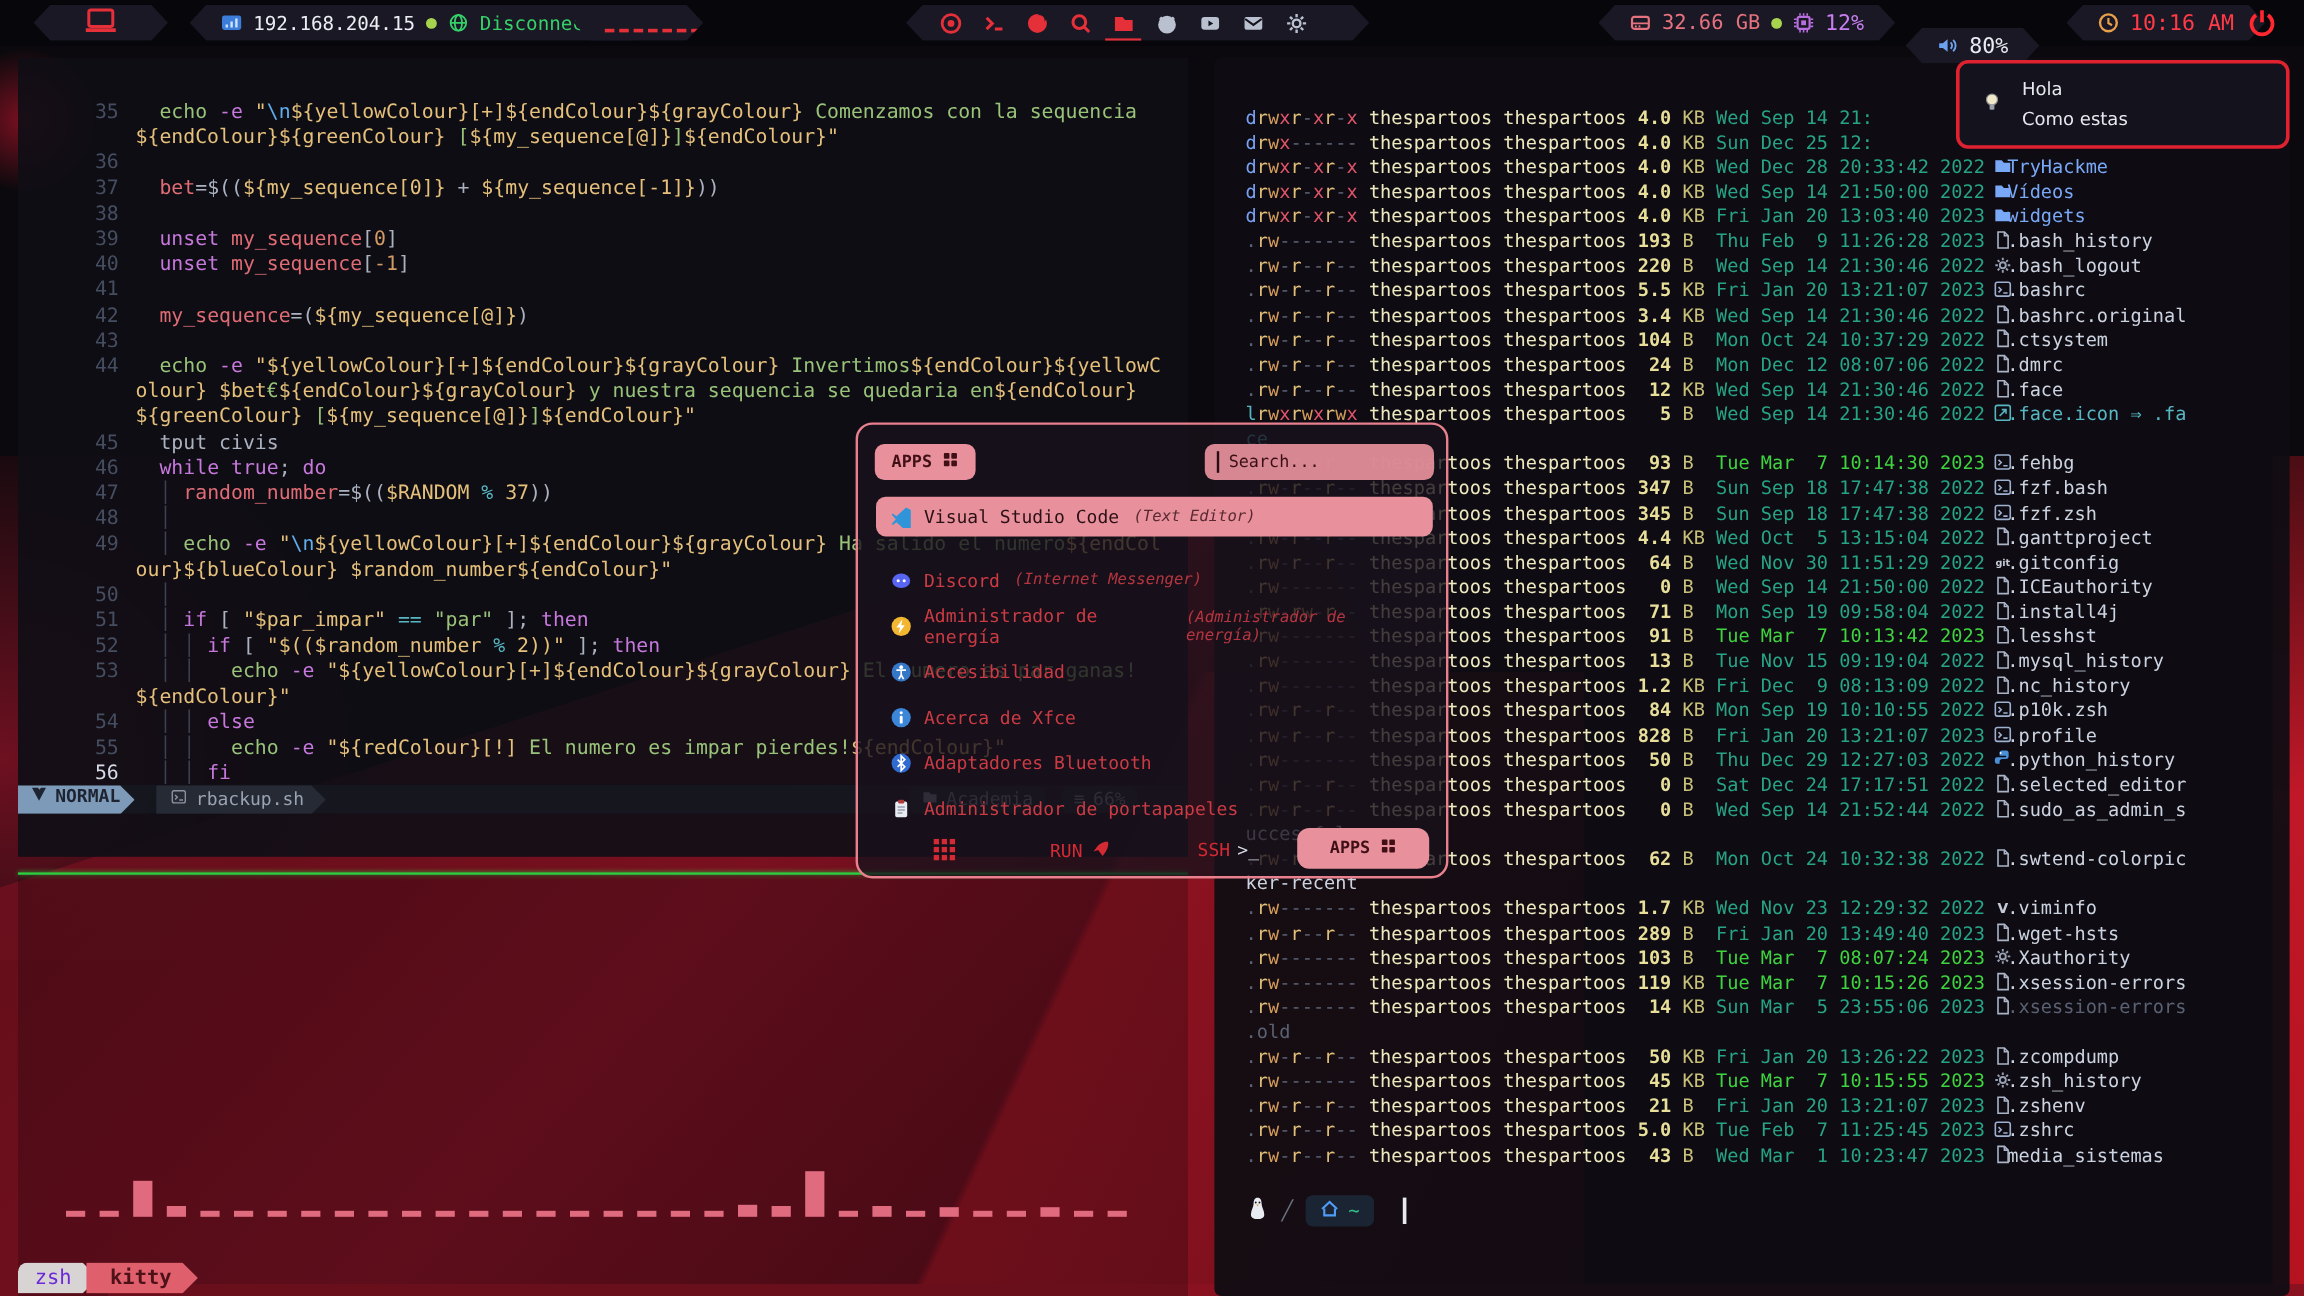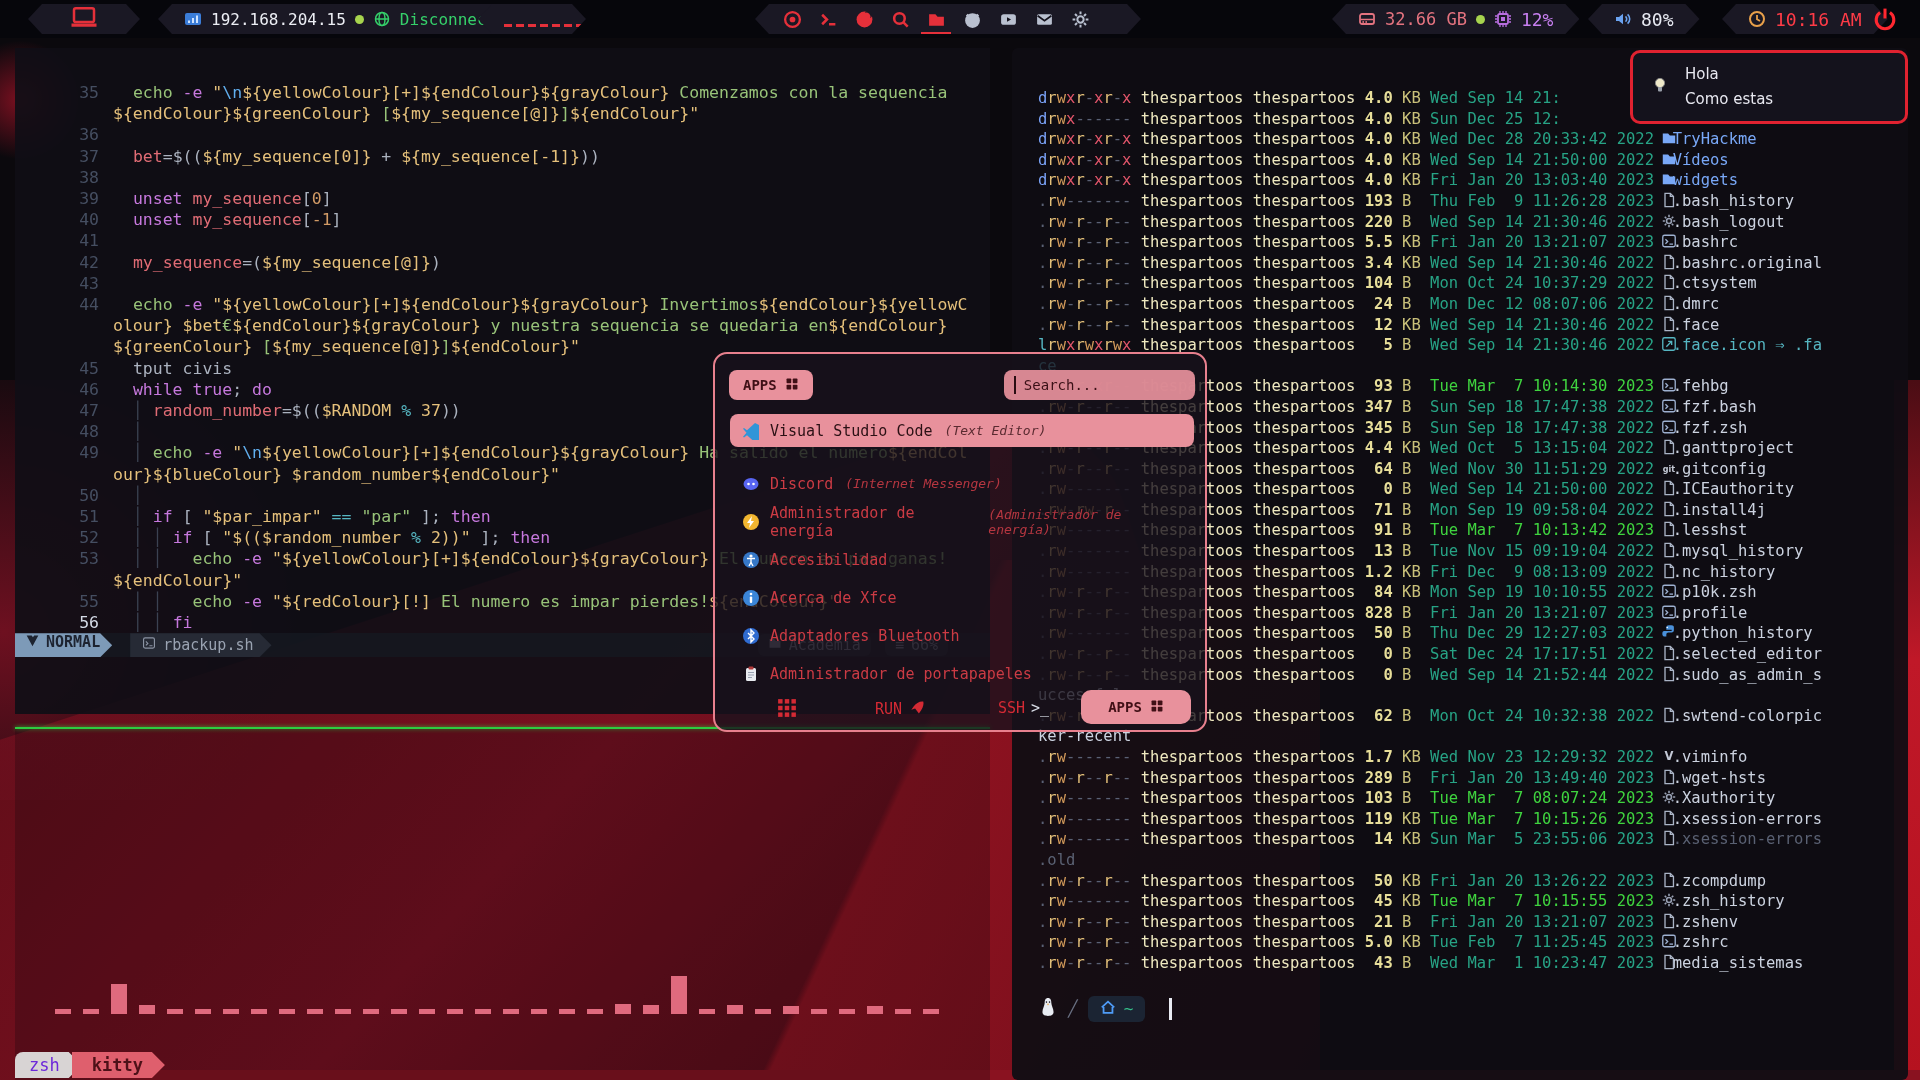--- a/index.html
+++ b/index.html
@@ -228,20 +228,24 @@
           </div>
           <div class="vline">
             <span class="lnum">52</span>
             <span class="lcode"><span class="c-fg">  </span><span class="c-gui">│ </span><span class="c-gui">│ </span><span class="c-pur">if</span><span class="c-fg"> [ </span><span class="c-gold">"$(($random_number </span><span class="c-cyn">%</span><span class="c-gold"> 2))"</span><span class="c-fg"> ]</span><span class="c-fg">; </span><span class="c-pur">then</span></span>
           </div>
           <div class="vline">
             <span class="lnum">53</span>
             <span class="lcode"><span class="c-fg">  </span><span class="c-gui">│ </span><span class="c-gui">│ </span><span class="c-fg">  </span><span class="c-grn">echo</span><span class="c-fg"> </span><span class="c-pur">-e</span><span class="c-gold"> "</span><span class="c-gold">${yellowColour}[+]${endColour}${grayColour}</span><span class="c-grn"> El numero es par ganas!</span><span class="c-gold">${endColour}"</span></span>
           </div>
           <div class="vline">
+            <span class="lnum">54</span>
+            <span class="lcode"><span class="c-fg">  </span><span class="c-gui">│ </span><span class="c-gui">│ </span><span class="c-pur">else</span></span>
+          </div>
+          <div class="vline">
             <span class="lnum">55</span>
             <span class="lcode"><span class="c-fg">  </span><span class="c-gui">│ </span><span class="c-gui">│ </span><span class="c-fg">  </span><span class="c-grn">echo</span><span class="c-fg"> </span><span class="c-pur">-e</span><span class="c-gold"> "</span><span class="c-gold">${redColour}[!]</span><span class="c-grn"> El numero es impar pierdes!</span><span class="c-gold">${endColour}"</span></span>
           </div>
           <div class="vline cur">
             <span class="lnum">56</span>
             <span class="lcode"><span class="c-fg">  </span><span class="c-gui">│ </span><span class="c-gui">│ </span><span class="c-pur">fi</span></span>
           </div>
         </div>
       <div class="statusline">
         <div class="mode-badge">
@@ -614,21 +618,21 @@
       <span class="dot"></span>
       <span class="ic cpu-ic" id="cpuicon">
           <svg viewBox="0 0 18 18">
             <rect x="4" y="4" width="10" height="10" rx="1.5" fill="none" stroke="currentColor" stroke-width="1.8"></rect>
             <rect x="7" y="7" width="4" height="4" fill="currentColor"></rect>
             <path d="M6 1v2.2M9 1v2.2M12 1v2.2M6 14.8V17M9 14.8V17M12 14.8V17M1 6h2.2M1 9h2.2M1 12h2.2M14.8 6H17M14.8 9H17M14.8 12H17" stroke="currentColor" stroke-width="1.3"></path>
           </svg>
         </span>
       <span class="stat-cpu">12%</span>
     </div>
-    <div class="seg" style="left:1588px;">
+    <div class="seg" style="left:1588px;margin-top:19px;">
       <span class="ic vol-ic" id="spkicon">
           <svg viewBox="0 0 18 18">
             <path d="M2 7v4h3l4 3.2V3.8L5 7z" fill="currentColor"></path>
             <path d="M11.5 6.3a3.6 3.6 0 0 1 0 5.4M13.6 4.3a6.3 6.3 0 0 1 0 9.4" fill="none" stroke="currentColor" stroke-width="1.6"></path>
           </svg>
         </span>
       <span class="vol-text">80%</span>
     </div>
     <div class="seg" style="left:1722px;">
       <span class="ic clock-ic" id="clkicon">

